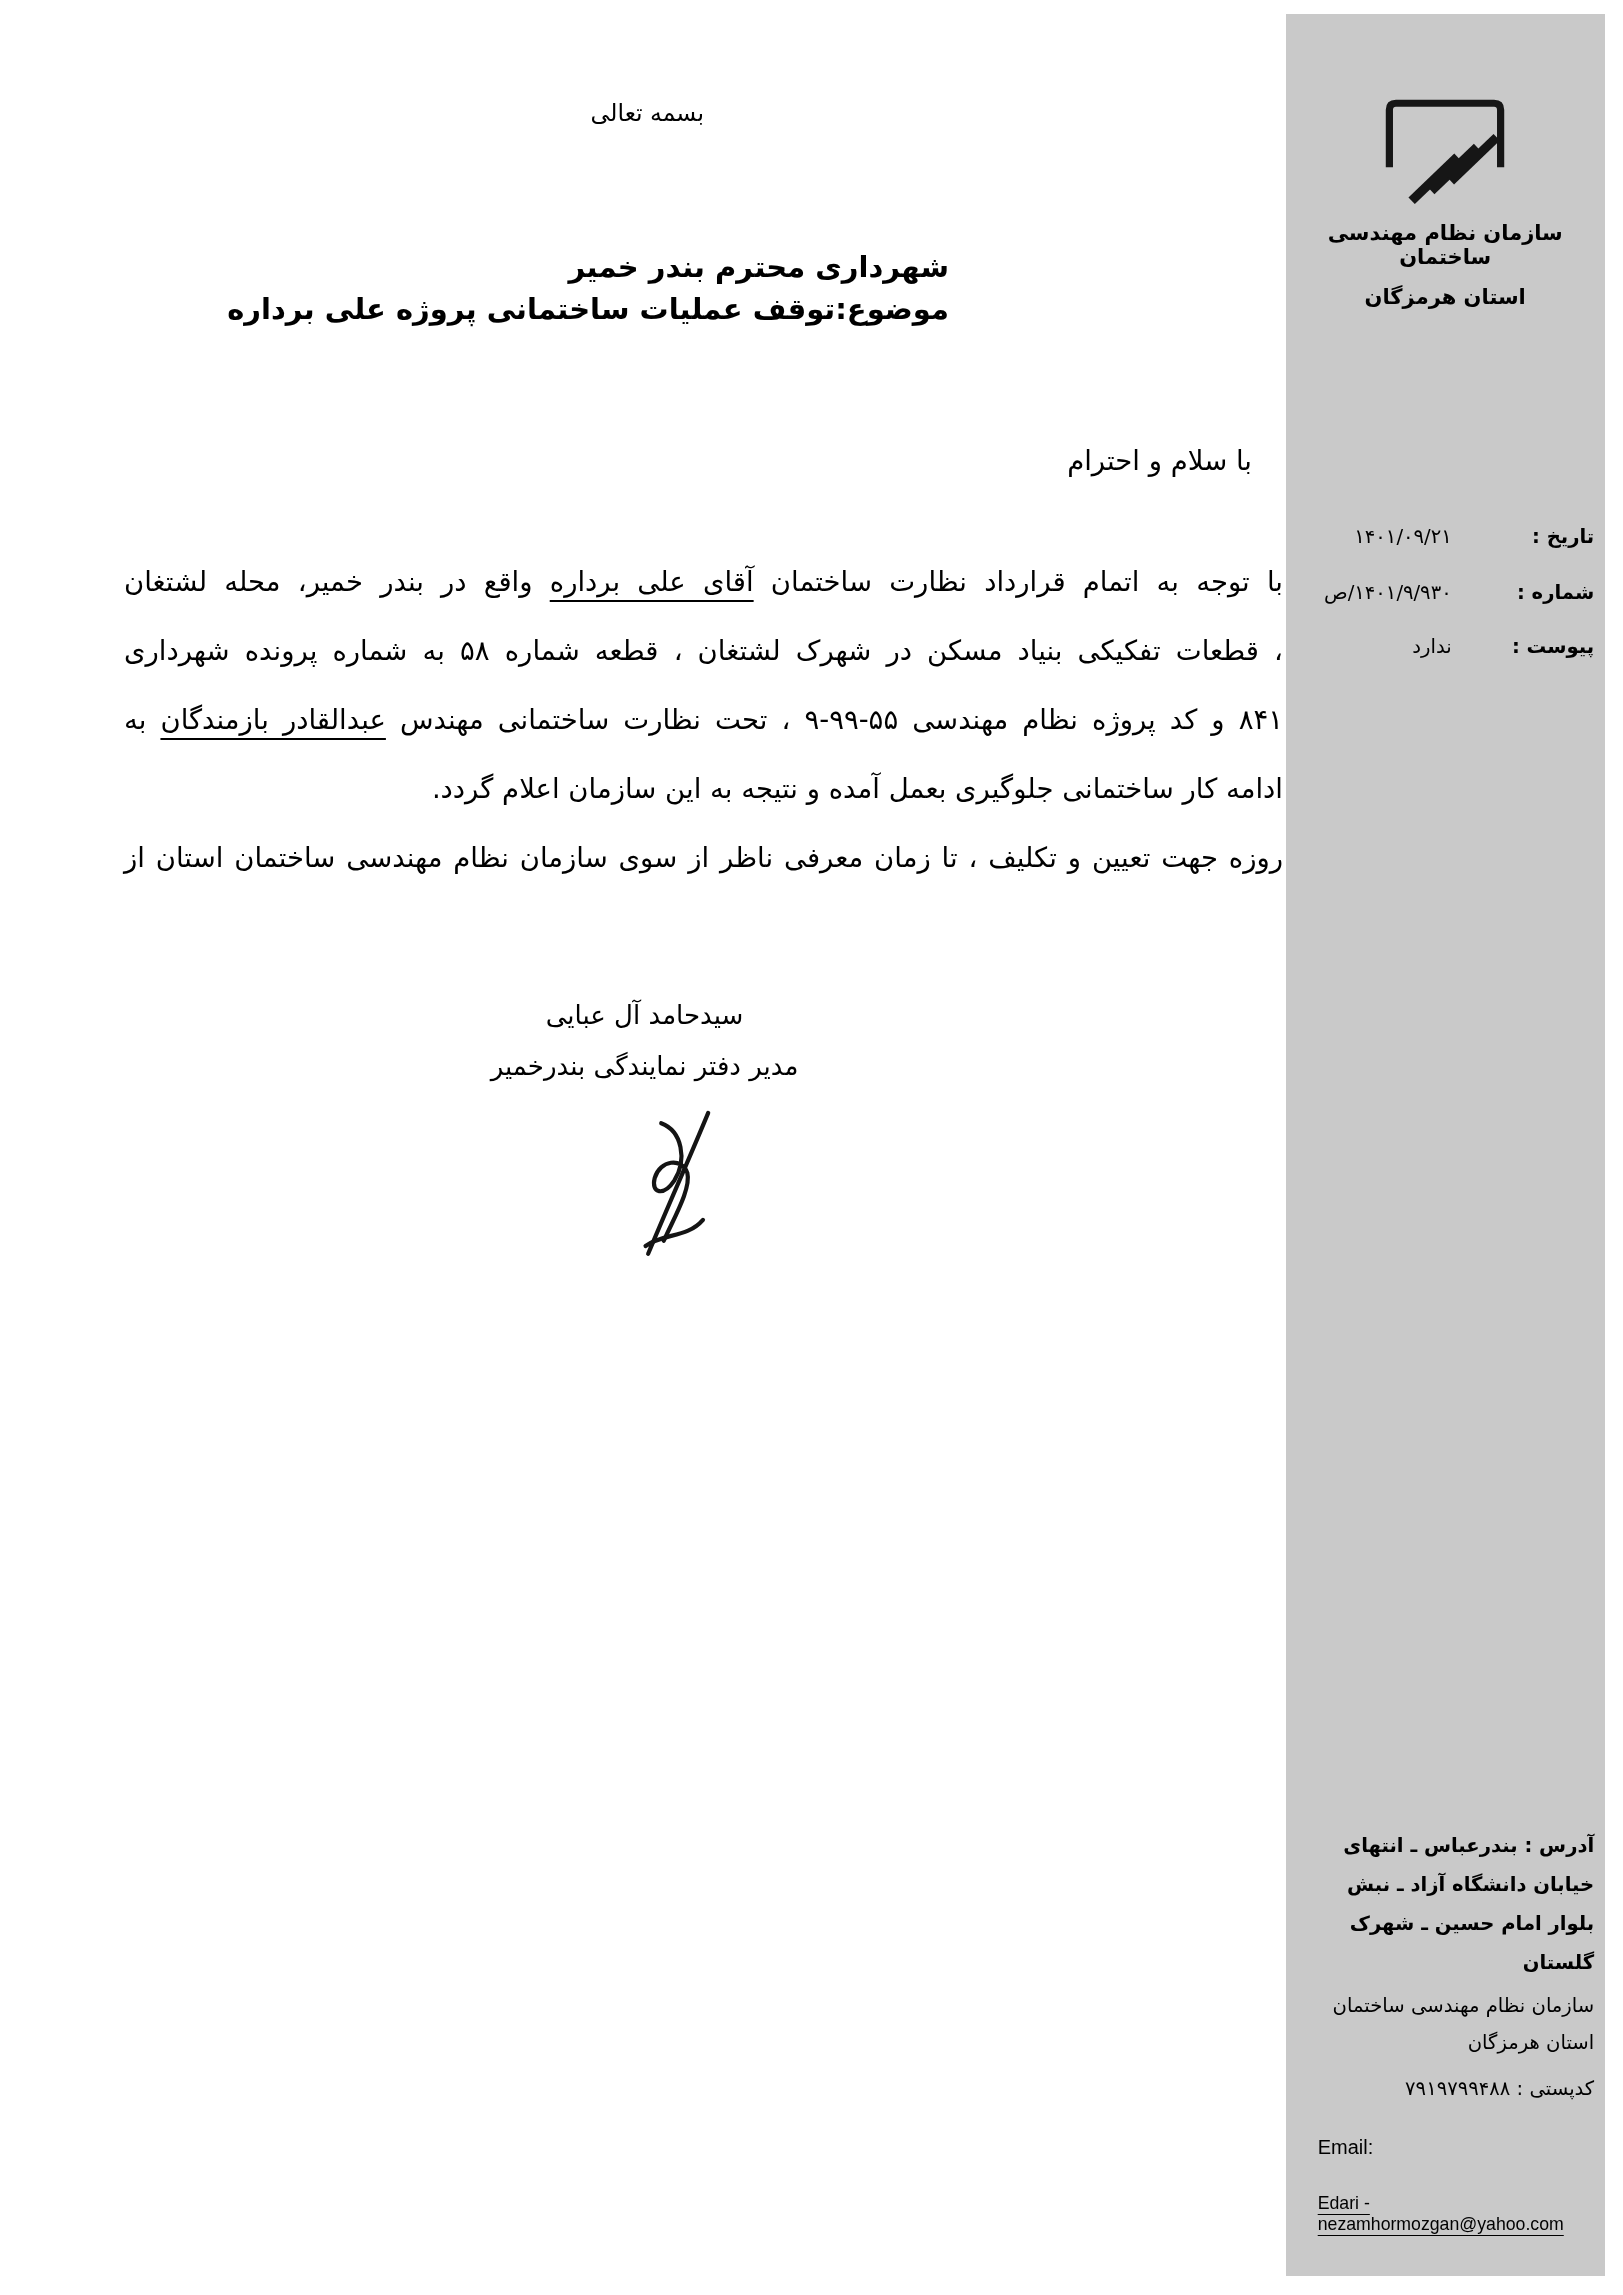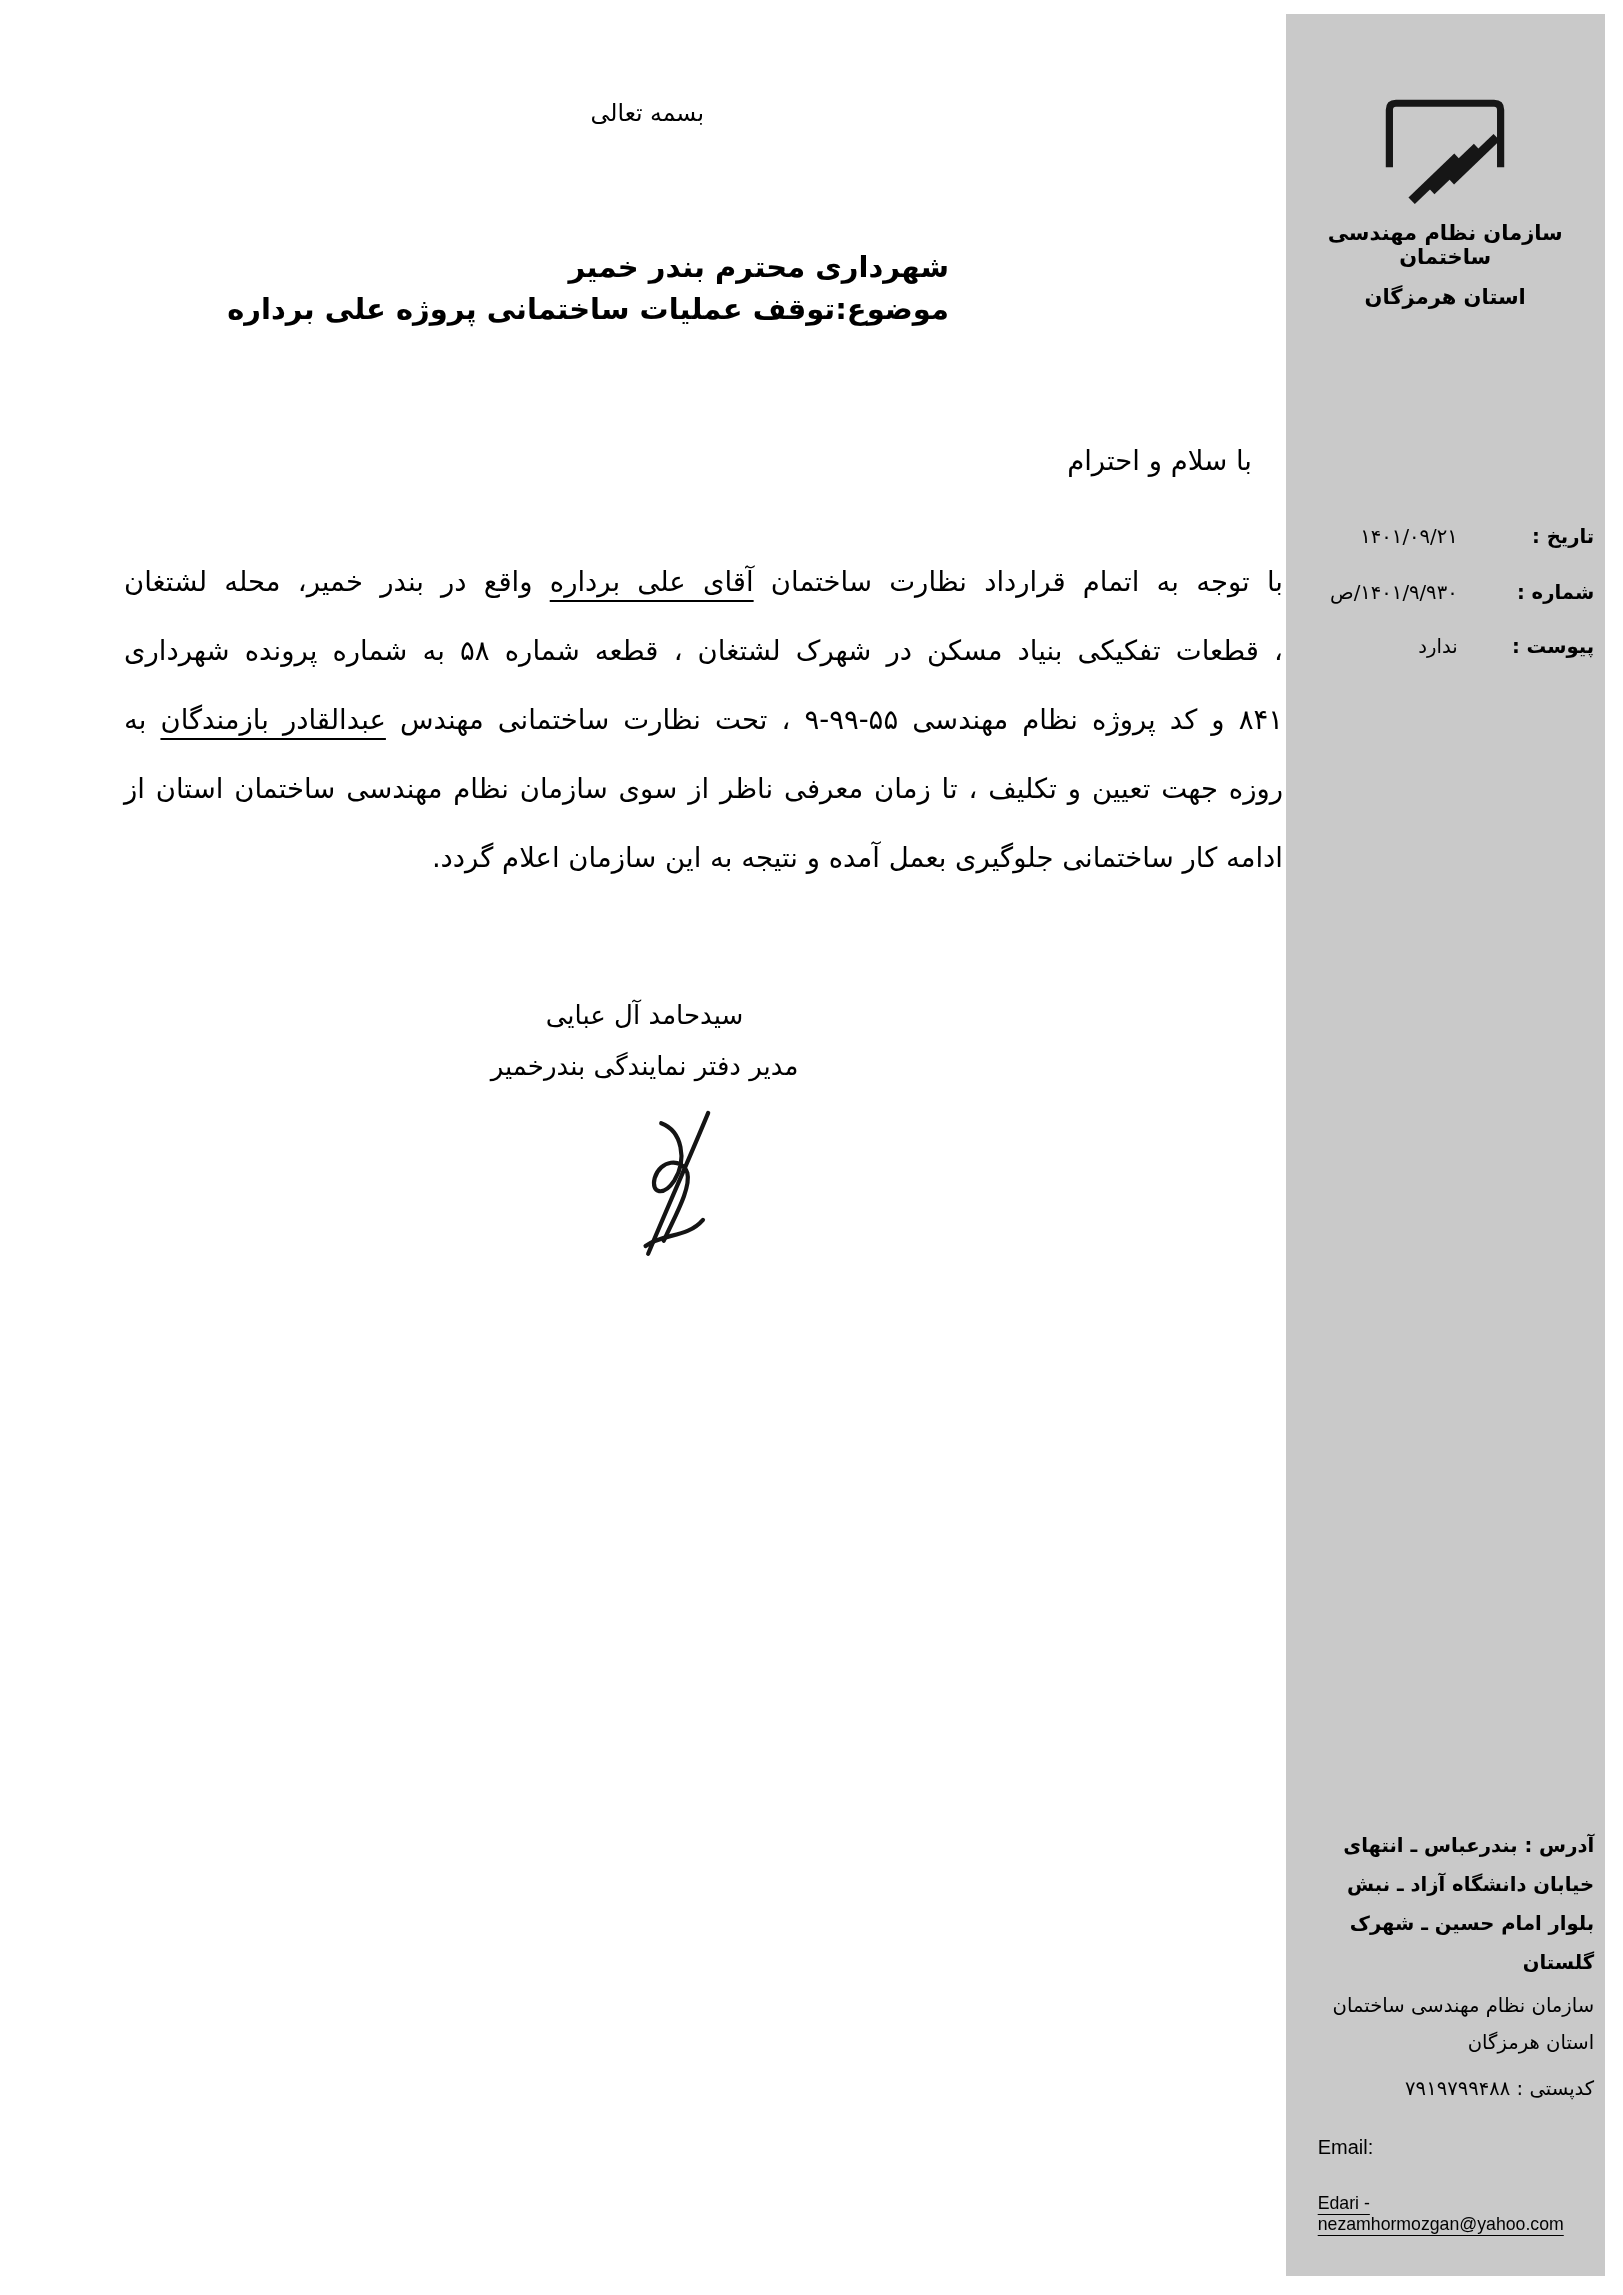--- a/index.html
+++ b/index.html
@@ -25,21 +25,21 @@
   
   .sidebar{position:absolute;top:14.4px;right:18.3px;width:319px;height:2262px;background:#c9c9c9;}
   .logo-wrap{margin:84px auto 0 auto;width:122px;height:106px;}
   .org-line{width:100%;text-align:center;direction:rtl;font-weight:bold;font-size:21px;}
   .org-line.l1{margin-top:17px;}
   .org-line.l2{margin-top:15.7px;}
   .meta{position:absolute;top:0;right:0;width:100%;}
   .meta-row{position:absolute;width:100%;height:29px;direction:rtl;font-size:19.6px;}
   .meta-row.r1{top:511px;} .meta-row.r2{top:567px;} .meta-row.r3{top:621px;}
   .meta-label{position:absolute;right:10.5px;font-weight:bold;white-space:nowrap;}
-  .meta-value{position:absolute;right:147px;white-space:nowrap;}
+  .meta-value{position:absolute;right:153px;white-space:nowrap;}
   .sfooter{position:absolute;top:1820px;right:0;width:100%;}
   .sf-line{text-align:right;padding-right:10.5px;direction:rtl;font-size:19.6px;}
   .sf-addr{height:39px;font-weight:bold;}
   .sf-org{height:37px;}
   .sf-org.first{margin-top:3.9px;}
   .sf-postal{margin-top:9.2px;height:26px;}
   .sf-email-label{margin-top:33px;}
   .sf-email-label,.sf-email-value{direction:ltr;text-align:left;padding-left:32px;
     font-family:"Liberation Sans",sans-serif;font-size:20px;height:26px;}
   .sf-email-value{margin-top:31px;font-size:17.7px;text-decoration:underline;text-underline-offset:5.2px;}
@@ -53,22 +53,22 @@
   <div>شهرداری محترم بندر خمیر</div>
   <div>موضوع:توقف عملیات ساختمانی پروژه علی برداره</div>
 </div>
 
 <div class="salutation">با سلام و احترام</div>
 
 <div class="letter-body">
     <div class="body-line"><span>با توجه به اتمام قرارداد نظارت ساختمان </span><span class="u">آقای علی برداره</span><span> واقع در بندر خمیر، محله لشتغان</span></div>
     <div class="body-line"><span>، قطعات تفکیکی بنیاد مسکن در شهرک لشتغان ، قطعه شماره ۵۸ به شماره پرونده شهرداری</span></div>
     <div class="body-line"><span>۸۴۱ و کد پروژه نظام مهندسی ۵۵-۹۹-۹ ، تحت نظارت ساختمانی مهندس </span><span class="u">عبدالقادر بازمندگان</span><span> به</span></div>
+    <div class="body-line last"><span>ادامه کار ساختمانی جلوگیری بعمل آمده و نتیجه به این سازمان اعلام گردد.</span></div>
     <div class="body-line"><span>روزه جهت تعیین و تکلیف ، تا زمان معرفی ناظر از سوی سازمان نظام مهندسی ساختمان استان از</span></div>
-    <div class="body-line last"><span>ادامه کار ساختمانی جلوگیری بعمل آمده و نتیجه به این سازمان اعلام گردد.</span></div>
   </div>
 
 <div class="sig-block">
   <div>سیدحامد آل عبایی</div>
   <div class="sig-title">مدیر دفتر نمایندگی بندرخمیر</div>
 </div>
 
 <svg class="sig-scribble" width="124" height="154" viewBox="0 0 95 118">
   <g fill="none" stroke="#141414" stroke-width="3.2" stroke-linecap="round">
     <path d="M 76,6 C 62,40 44,80 30,114"></path>

